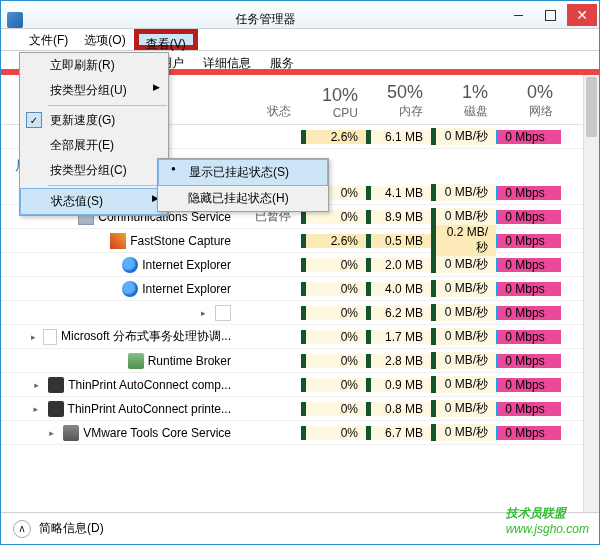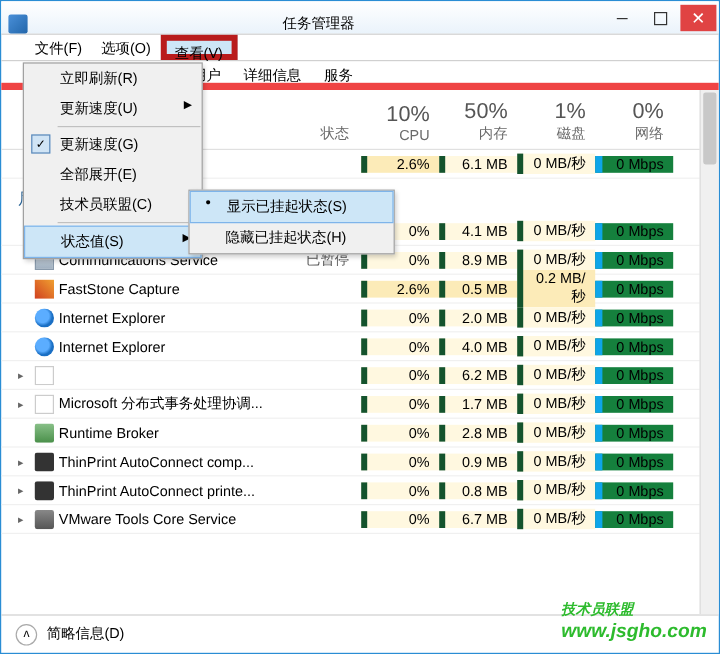--- a/index.html
+++ b/index.html
@@ -36,41 +36,41 @@
 
 .header-row { display:flex; height:50px; border-bottom:1px solid #e0e0e0; align-items:flex-end; padding-bottom:4px; }
 .col-name { width:230px; padding-left:12px; }
 .col-status { width:70px; text-align:right; padding-right:10px; color:#6a6a6a; }
 .col-num { width:65px; text-align:right; padding-right:8px; }
 .col-num .pct { font-size:18px; color:#555; }
 .col-num .lbl { color:#6a6a6a; }
 
 .group-header { color:#2a6496; font-size:14px; padding:8px 0 6px 14px; }
 .row { display:flex; height:24px; align-items:center; border-bottom:1px solid #f0f0f0; }
-.row .name { width:230px; display:flex; align-items:center; padding-left:14px; gap:4px; overflow:hidden; white-space:nowrap; }
+.row .name { width:230px; display:flex; align-items:center; padding-left:30px; gap:4px; overflow:hidden; white-space:nowrap;justify-content:flex-end; }
 .row .expand { width:10px; color:#666; font-size:9px; display:inline-block; }
 .row .proc-icon { width:16px; height:16px; display:inline-block; }
 .row .status { width:70px; text-align:right; padding-right:10px; color:#555; }
 .row .cell { width:65px; text-align:right; padding-right:8px; background:#fff8e0; border-left:5px solid #14532d; }
 .row .cell.hot { background:#fcebb8; }
-.row .cell.plain { background:#15803d; border-left:6px solid #0ea5e9; }
+.row .cell.plain { background:#ec4899; border-left:1px solid #0ea5e9;text-align:center; }
 
 .proc-icon.box { background:linear-gradient(#d0d8e0,#a0b0c0); border:1px solid #8899aa; }
 .proc-icon.ie { background:radial-gradient(circle at 40% 40%, #5badff 40%, #1a6fc4 60%); border-radius:50%; }
 .proc-icon.fs { background:linear-gradient(45deg,#d04020,#f0a030); }
 .proc-icon.ms { background:#fff; border:1px solid #ccc; }
 .proc-icon.rt { background:linear-gradient(#88c088,#4a904a); border-radius:2px;}
 .proc-icon.tp { background:#333; border-radius:2px; }
 .proc-icon.vm { background:linear-gradient(#888,#555); border-radius:2px; }
 
 .statusbar { height:32px; border-top:1px solid #d0d0d0; display:flex; align-items:center; padding:0 12px; }
 .statusbar .chev { width:18px; height:18px; border:1px solid #aaa; border-radius:50%; display:flex; align-items:center; justify-content:center; margin-right:8px; font-size:10px; }
 
 .watermark { position:absolute; right:10px; bottom:8px; font-size:20px; font-weight:bold; color:#2dbb2d; font-style:italic; pointer-events:none; }
-.watermark .sub { font-size:16px; color:#2dbb2d; font-weight:bold; display:block; text-align:right;}
+.watermark .sub { font-size:12px; color:#2dbb2d; font-weight:normal; display:block; text-align:right;}
 .scrollbar { position:absolute; right:0; top:0; width:16px; height:100%; background:#f0f0f0; border-left:1px solid #ddd;}
 .scrollbar .thumb { position:absolute; top:2px; left:2px; right:2px; height:60px; background:#c8c8c8; border-radius:2px;}
 </style>
 </head>
 <body>
 
 <div class="titlebar">
   <div class="titlebar-icon"></div>
   <div class="titlebar-title">任务管理器</div>
   <div class="win-btn min"></div>
@@ -80,30 +80,30 @@
 
 <div class="menubar">
   <div class="menubar-item">文件(F)</div>
   <div class="menubar-item">选项(O)</div>
   <div class="menubar-item open">查看(V)</div>
 </div>
 
 <div class="menu menu1">
   <div class="menu-item">立即刷新(R)</div>
   <div class="menu-item">
-    <span>更新速度(U)</span>
+    <span>按类型分组(U)</span>
     <span class="menu-arrow">▶</span>
   </div>
   <div class="menu-sep"></div>
   <div class="menu-item">
     <span class="menu-check">✓</span>
     <span>更新速度(G)</span>
   </div>
   <div class="menu-item">全部展开(E)</div>
-  <div class="menu-item">技术员联盟(C)</div>
+  <div class="menu-item">按类型分组(C)</div>
   <div class="menu-sep"></div>
   <div class="menu-item sub">
     <span>状态值(S)</span>
     <span class="menu-arrow">▶</span>
   </div>
 </div>
 
 <div class="menu menu2">
   <div class="menu-item sub">
     <span class="menu-bullet">●</span>

